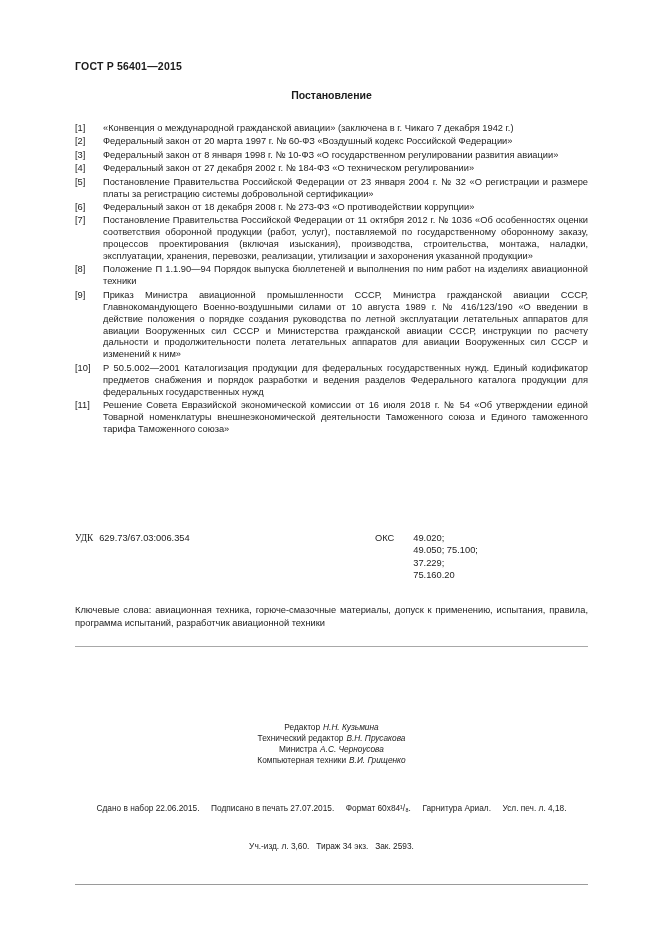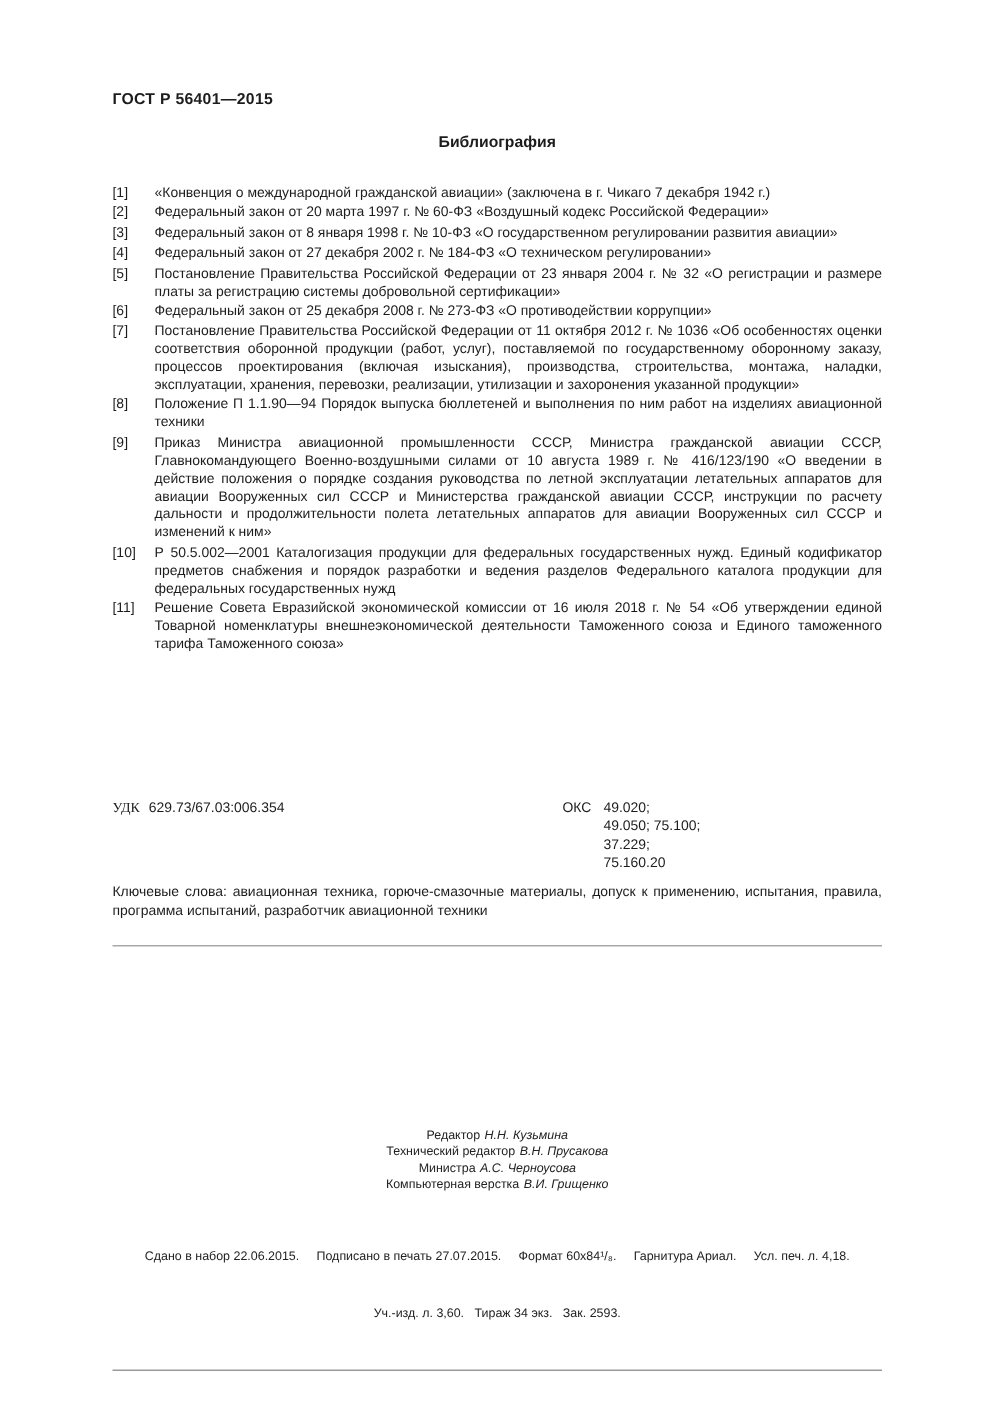--- a/index.html
+++ b/index.html
@@ -32,33 +32,33 @@
   .bib-num { width: 28px; flex-shrink: 0; }
   .bib-text { flex: 1; text-align: justify; }
   .codes-row {
     margin-top: 96px;
     display: flex;
     font-size: 9.3px; line-height: 12.6px;
   }
   .udk { width: 300px; flex-shrink: 0; }
   .udk-label { margin-right: 6px; font-family: Liberation Serif, serif; }
   .oks { display: flex; }
-  .oks-label { margin-right: 8px; }
+  .oks-label { margin-right: 19px; }
   .oks-values div { white-space: pre; }
   .keywords {
-    margin-top: 6px;
+    margin-top: 22px;
     font-size: 9.3px; line-height: 13px;
     text-align: justify;
   }
   .rule {
     height: 1px; background: #a8a8a8; border: 0;
     margin-top: 16px;
   }
   .colophon-staff {
-    margin-top: 120px;
+    margin-top: 75px;
     text-align: center;
     font-size: 8.3px; line-height: 11px;
     color: #222222;
   }
   .staff-line .role { }
   .staff-line .name { font-style: italic; margin-left: 3px; }
   .print-info {
     margin-top: 11px;
     text-align: center;
     font-size: 8.3px; line-height: 12.5px;
@@ -70,21 +70,21 @@
     margin-top: 7px;
   }
 </style>
 </head>
 <body>
 
 <div class="page">
 
   <div class="doc-number">ГОСТ Р 56401—2015</div>
 
-  <div class="section-title">Библиография</div>
+  <div class="section-title">Постановление</div>
 
   <div class="bib-list">
     <div class="bib-item">
       <span class="bib-num">[1]</span>
       <span class="bib-text">«Конвенция о международной гражданской авиации» (заключена в г. Чикаго 7 декабря 1942 г.)</span>
     </div>
     <div class="bib-item">
       <span class="bib-num">[2]</span>
       <span class="bib-text">Федеральный закон от 20 марта 1997 г. № 60-ФЗ «Воздушный кодекс Российской Федерации»</span>
     </div>
@@ -95,21 +95,21 @@
     <div class="bib-item">
       <span class="bib-num">[4]</span>
       <span class="bib-text">Федеральный закон от 27 декабря 2002 г. № 184-ФЗ «О техническом регулировании»</span>
     </div>
     <div class="bib-item">
       <span class="bib-num">[5]</span>
       <span class="bib-text">Постановление Правительства Российской Федерации от 23 января 2004 г. № 32 «О регистрации и размере платы за регистрацию системы добровольной сертификации»</span>
     </div>
     <div class="bib-item">
       <span class="bib-num">[6]</span>
-      <span class="bib-text">Федеральный закон от 25 декабря 2008 г. № 273-ФЗ «О противодействии коррупции»</span>
+      <span class="bib-text">Федеральный закон от 18 декабря 2008 г. № 273-ФЗ «О противодействии коррупции»</span>
     </div>
     <div class="bib-item">
       <span class="bib-num">[7]</span>
       <span class="bib-text">Постановление Правительства Российской Федерации от 11 октября 2012 г. № 1036 «Об особенностях оценки соответствия оборонной продукции (работ, услуг), поставляемой по государственному оборонному заказу, процессов проектирования (включая изыскания), производства, строительства, монтажа, наладки, эксплуатации, хранения, перевозки, реализации, утилизации и захоронения указанной продукции»</span>
     </div>
     <div class="bib-item">
       <span class="bib-num">[8]</span>
       <span class="bib-text">Положение П 1.1.90—94 Порядок выпуска бюллетеней и выполнения по ним работ на изделиях авиационной техники</span>
     </div>
     <div class="bib-item">
@@ -149,21 +149,21 @@
     <div class="staff-line">
       <span class="role">Редактор</span><span class="name">Н.Н. Кузьмина</span>
     </div>
     <div class="staff-line">
       <span class="role">Технический редактор</span><span class="name">В.Н. Прусакова</span>
     </div>
     <div class="staff-line">
       <span class="role">Министра</span><span class="name">А.С. Черноусова</span>
     </div>
     <div class="staff-line">
-      <span class="role">Компьютерная верстка</span><span class="name">В.И. Грищенко</span>
+      <span class="role">Компьютерная техники</span><span class="name">В.И. Грищенко</span>
     </div>
   </div>
 
   <div class="print-info">
     <div>Сдано в набор 22.06.2015.     Подписано в печать 27.07.2015.     Формат 60х84¹/₈.     Гарнитура Ариал.     Усл. печ. л. 4,18.</div>
     <div>Уч.-изд. л. 3,60.   Тираж 34 экз.   Зак. 2593.</div>
   </div>
 
   <div class="rule2"></div>
 

